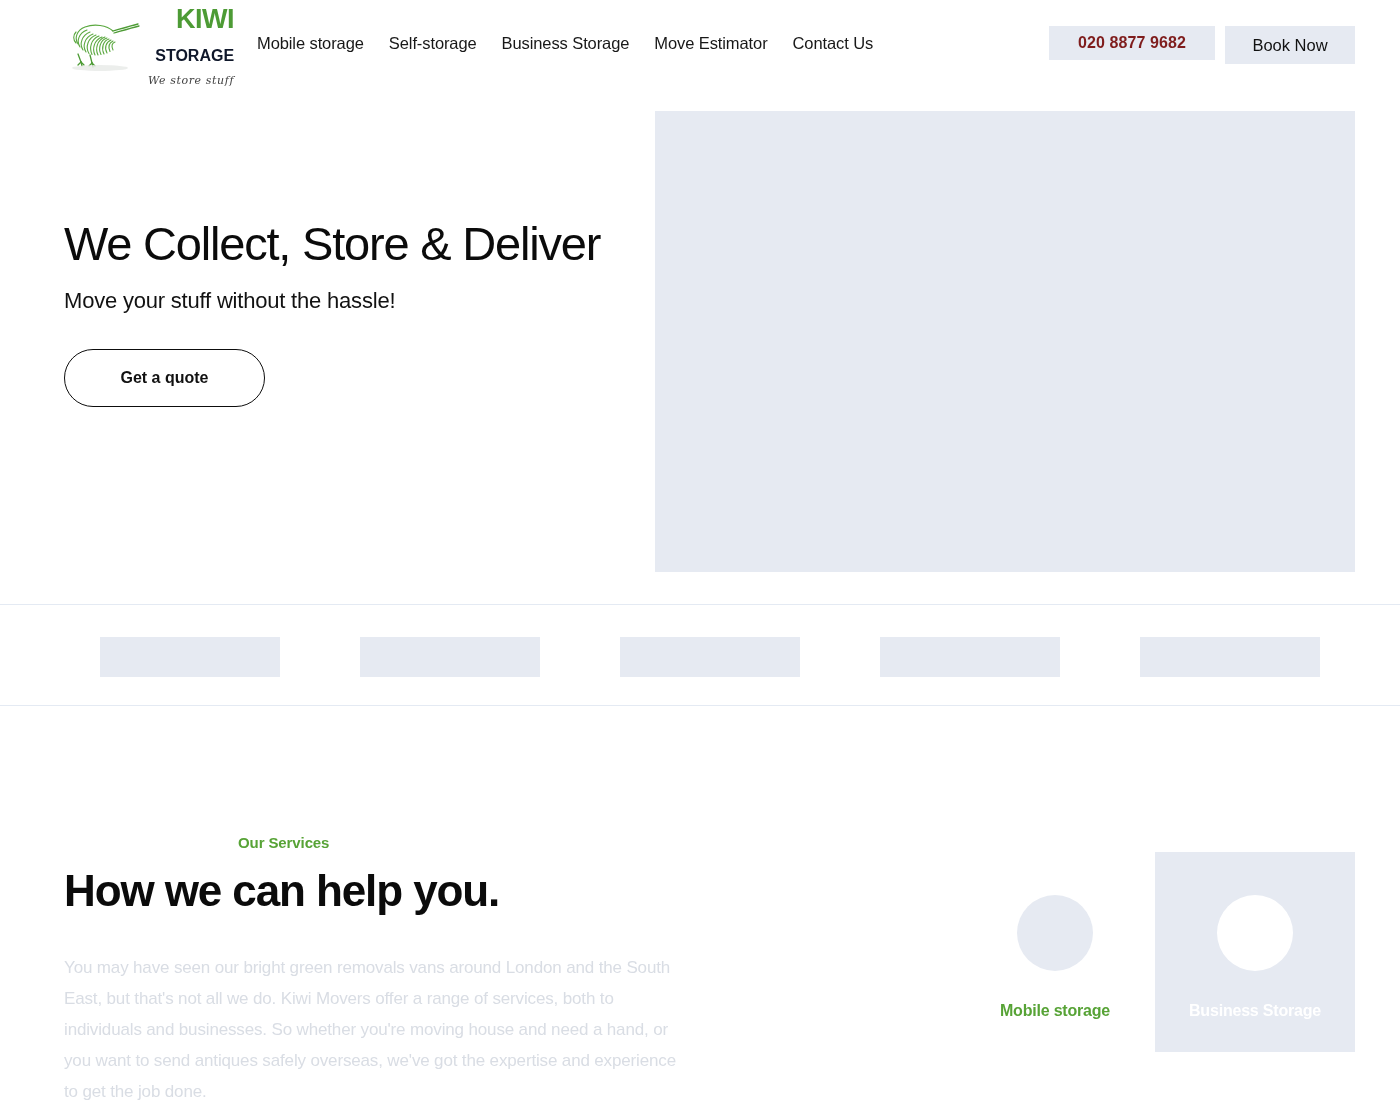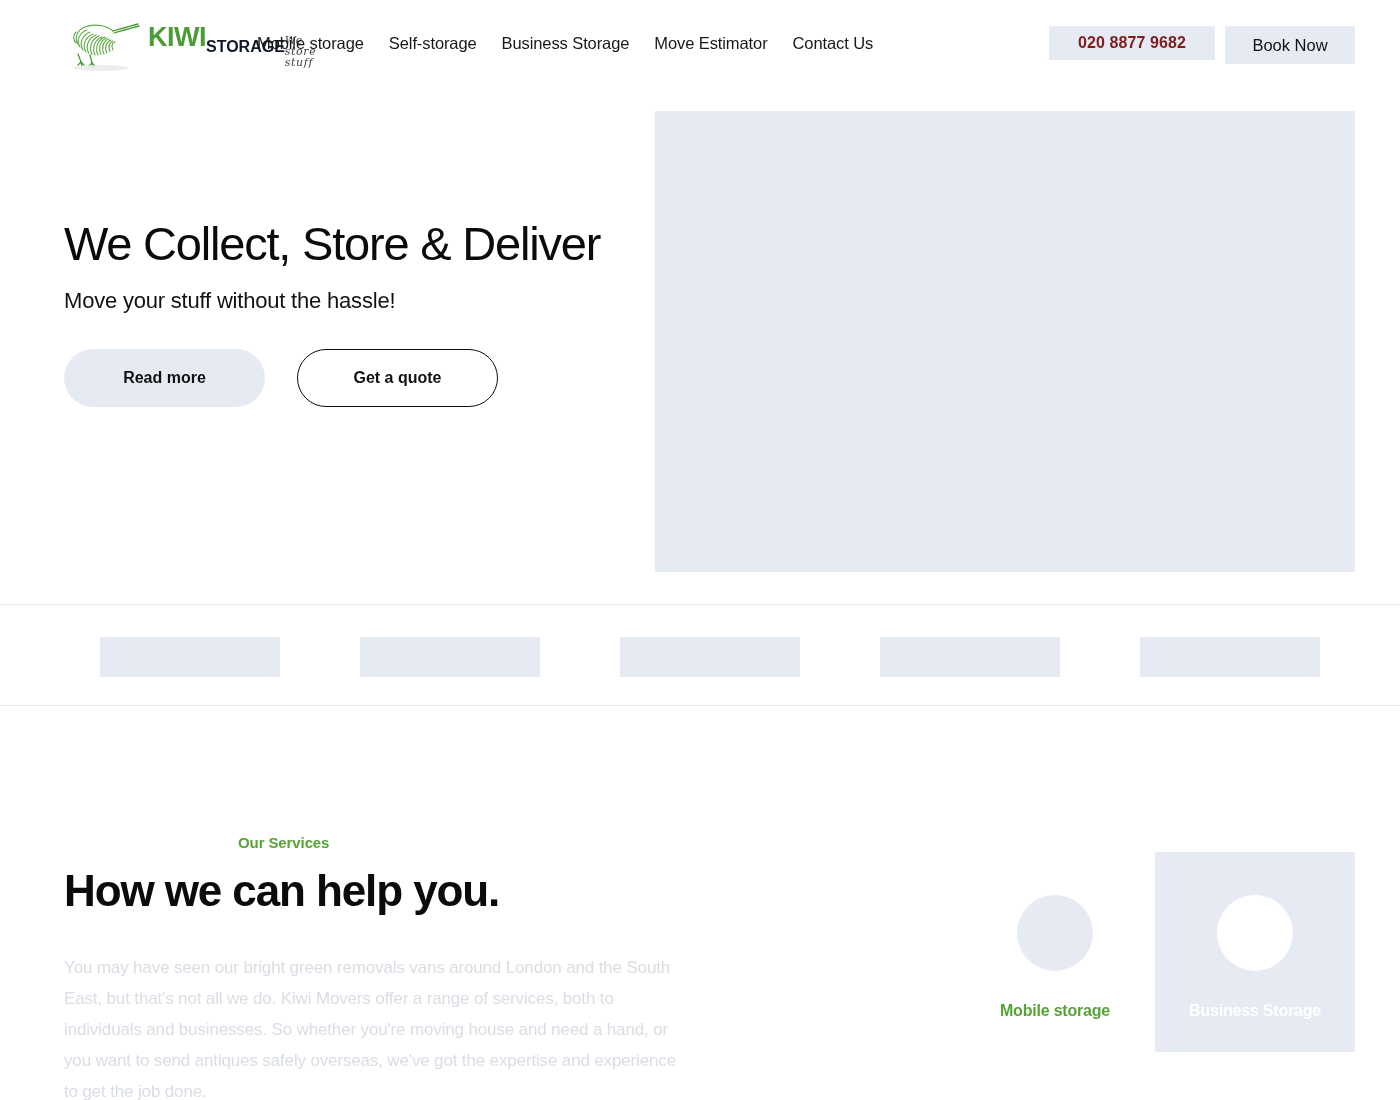--- a/index.html
+++ b/index.html
@@ -43,24 +43,25 @@
   }
 
   .logo-bird {
     width: 78px;
     height: 58px;
     flex: none;
   }
 
   .logo-words {
     display: flex;
-    flex-direction: row;
+    flex-direction: column;
     justify-content: center;
     line-height: 1;
     padding-top: 2px;
+    align-items: flex-end;
   }
 
   .logo-kiwi {
     font-family: "Liberation Sans", sans-serif;
     font-weight: bold;
     font-size: 27px;
     letter-spacing: -0.5px;
     color: #4d9b35;
   }
 
@@ -366,21 +367,20 @@
       <div class="btn-book">Book Now</div>
     </div>
   </div>
 
   <div class="hero-image"></div>
 
   <h1 class="hero-title">We Collect, Store &amp; Deliver</h1>
   <p class="hero-sub">Move your stuff without the hassle!</p>
 
   <div class="hero-buttons">
-    <div class="btn-read">Read more</div>
     <div class="btn-quote">Get a quote</div>
   </div>
 
   <div class="divider top"></div>
   <div class="strip">
     <div class="strip-item" style="left:100px"></div>
     <div class="strip-item" style="left:360px"></div>
     <div class="strip-item" style="left:620px"></div>
     <div class="strip-item" style="left:880px"></div>
     <div class="strip-item" style="left:1140px"></div>

